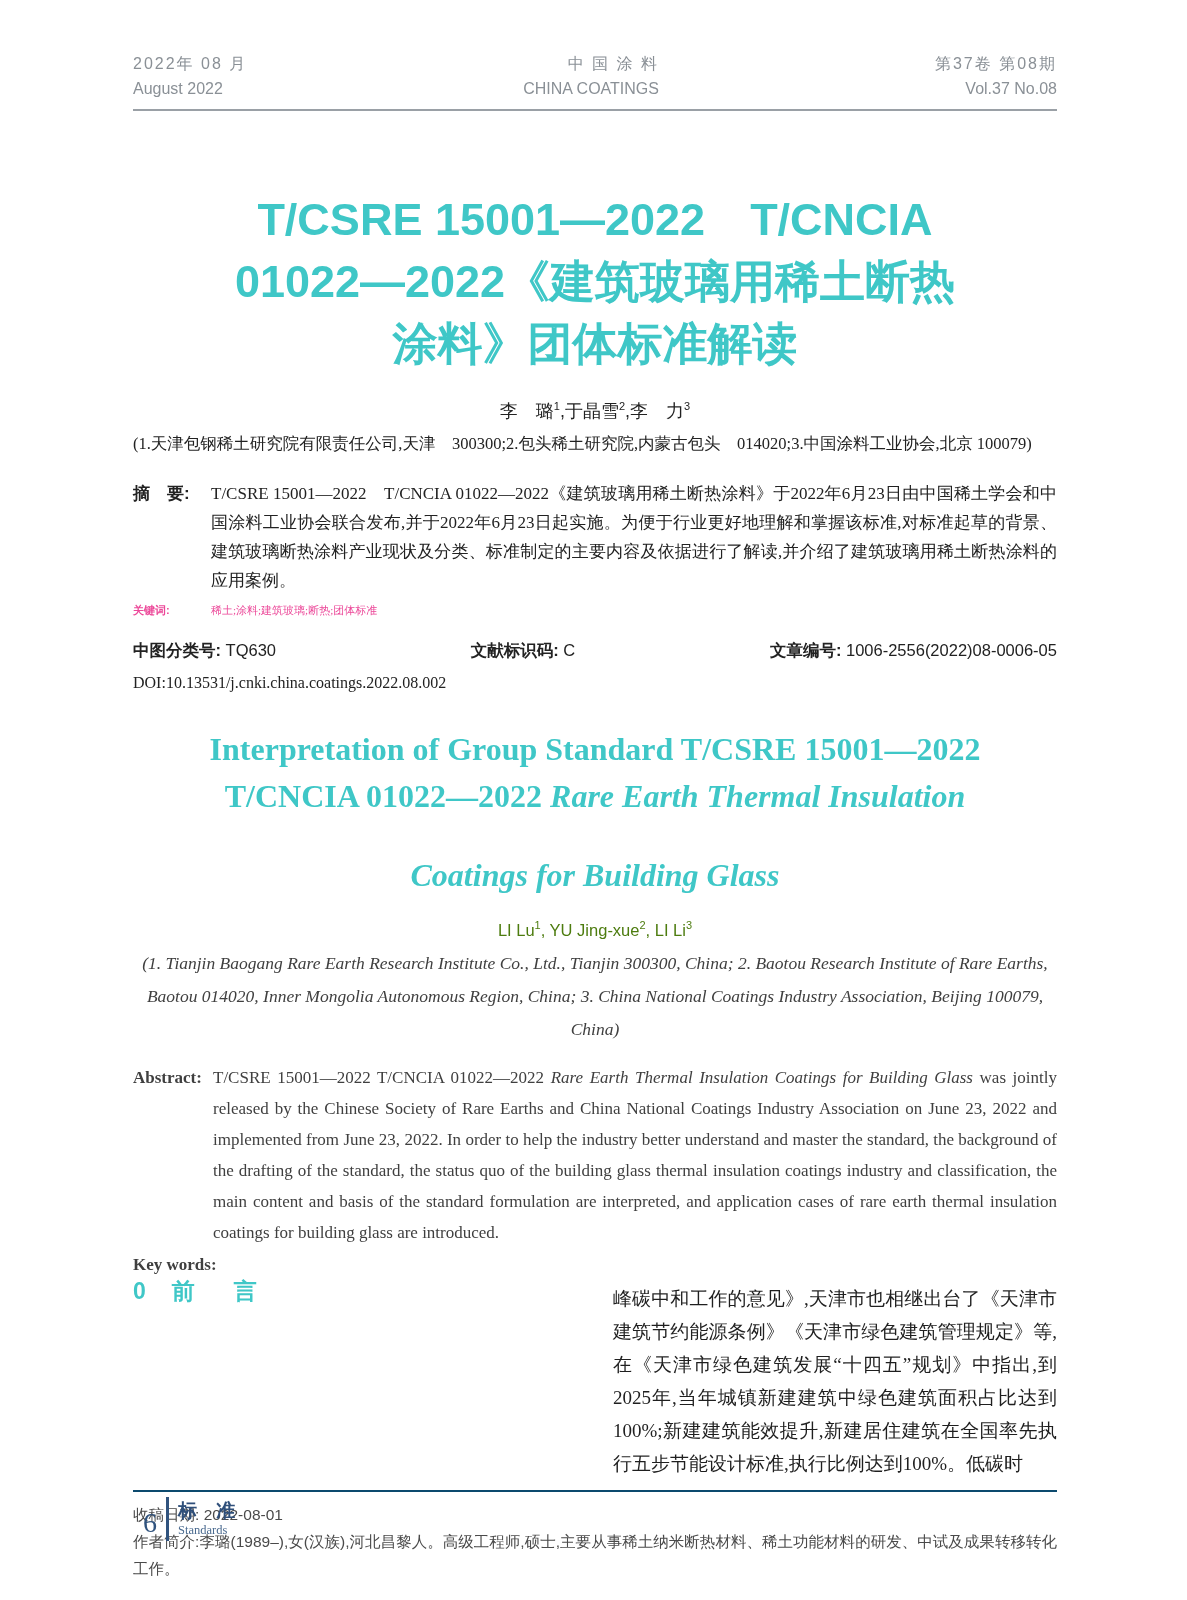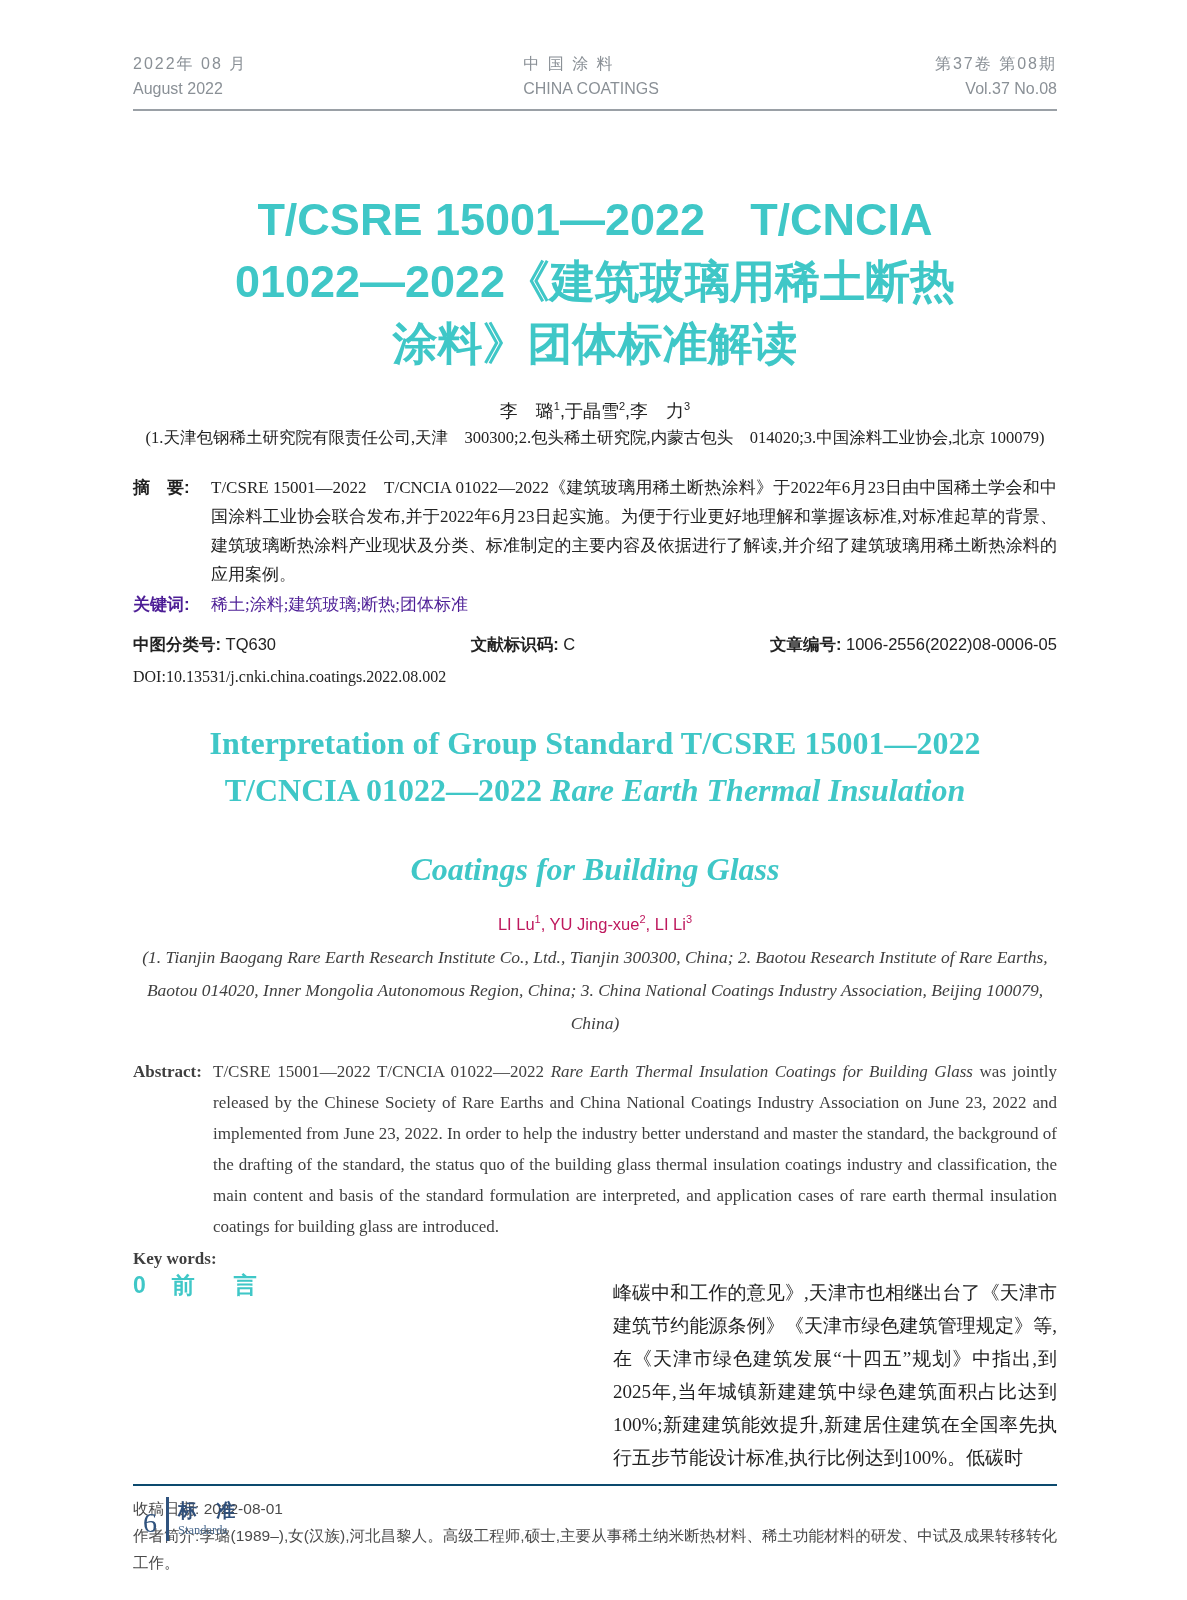--- a/index.html
+++ b/index.html
@@ -10,67 +10,67 @@
   .content { position:absolute; left:133px; top:52px; width:924px; }
 
   
   .journal-header {
     display:flex; justify-content:space-between; align-items:flex-end;
     color:#8a9096; font-family:"Liberation Sans", sans-serif;
     font-size:16px; line-height:1.55; padding-bottom:7px;
     border-bottom:2px solid #9aa0a6;
   }
   .jh-col { white-space:nowrap; }
-  .jh-center { text-align:left; }
+  .jh-center { text-align:right; }
   .jh-right { text-align:right; }
   .jh-cn { letter-spacing:2px; }
 
   
   .title-cn {
     margin-top:78px; text-align:center; color:#3fc7c7;
     font-family:"Liberation Sans", sans-serif; font-weight:bold;
     font-size:45px; line-height:62px;
   }
 
   .authors-cn {
     margin-top:24px; text-align:center; font-family:"Liberation Sans", sans-serif;
     font-size:18px; color:#222;
   }
   .authors-cn sup, .authors-en sup { font-size:11px; }
 
   .affil-cn {
-    margin-top:0; text-align:center; font-size:16.5px; line-height:30px; color:#222;
+    margin-top:6px; font-size:16.5px; line-height:30px; color:#222;
   }
 
   
   .hang { position:relative; padding-left:78px; text-align:justify; }
   .hang-label {
     position:absolute; left:0; top:0; font-weight:bold;
     font-family:"Liberation Sans", sans-serif; white-space:nowrap;
   }
   .abstract-cn { margin-top:20px; font-size:17px; line-height:29px; color:#222; }
-  .keywords-cn { margin-top:1px; font-size:17px; line-height:29px; color:#4c1d95; }
+  .keywords-cn { margin-top:1px; font-size:11px; line-height:29px; color:#ec4899; }
 
   .meta-row {
     margin-top:15px; display:flex; justify-content:space-between;
     font-size:16.5px; color:#222; font-family:"Liberation Sans", sans-serif;
   }
   .meta-label { font-weight:bold; }
   .doi-line { margin-top:12px; font-size:16px; color:#222; }
 
   
   .title-en {
     margin-top:34px; text-align:center; color:#3fc7c7;
     font-weight:bold; font-size:32px; line-height:47px;
   }
   .title-en .it { font-style:italic;margin-top:32px; }
 
   .authors-en {
     margin-top:20px; text-align:center;
-    font-family:"Liberation Sans", sans-serif; font-size:16.5px; color:#be185d;
+    font-family:"Liberation Sans", sans-serif; font-size:16.5px; color:#4d7c0f;
   }
   .affil-en {
     margin-top:8px; text-align:center; font-style:italic;
     font-size:17.5px; line-height:33px; color:#3f3f3f;
   }
 
   .abstract-en { margin-top:16px; font-size:17px; line-height:31px; color:#3f3f3f; }
   .abstract-en .hang-label, .keywords-en .hang-label { font-family:"Liberation Serif", serif; }
   .abstract-en .it { font-style:italic; }
   .keywords-en { margin-top:1px; font-size:17px; line-height:31px; color:#3f3f3f; }

